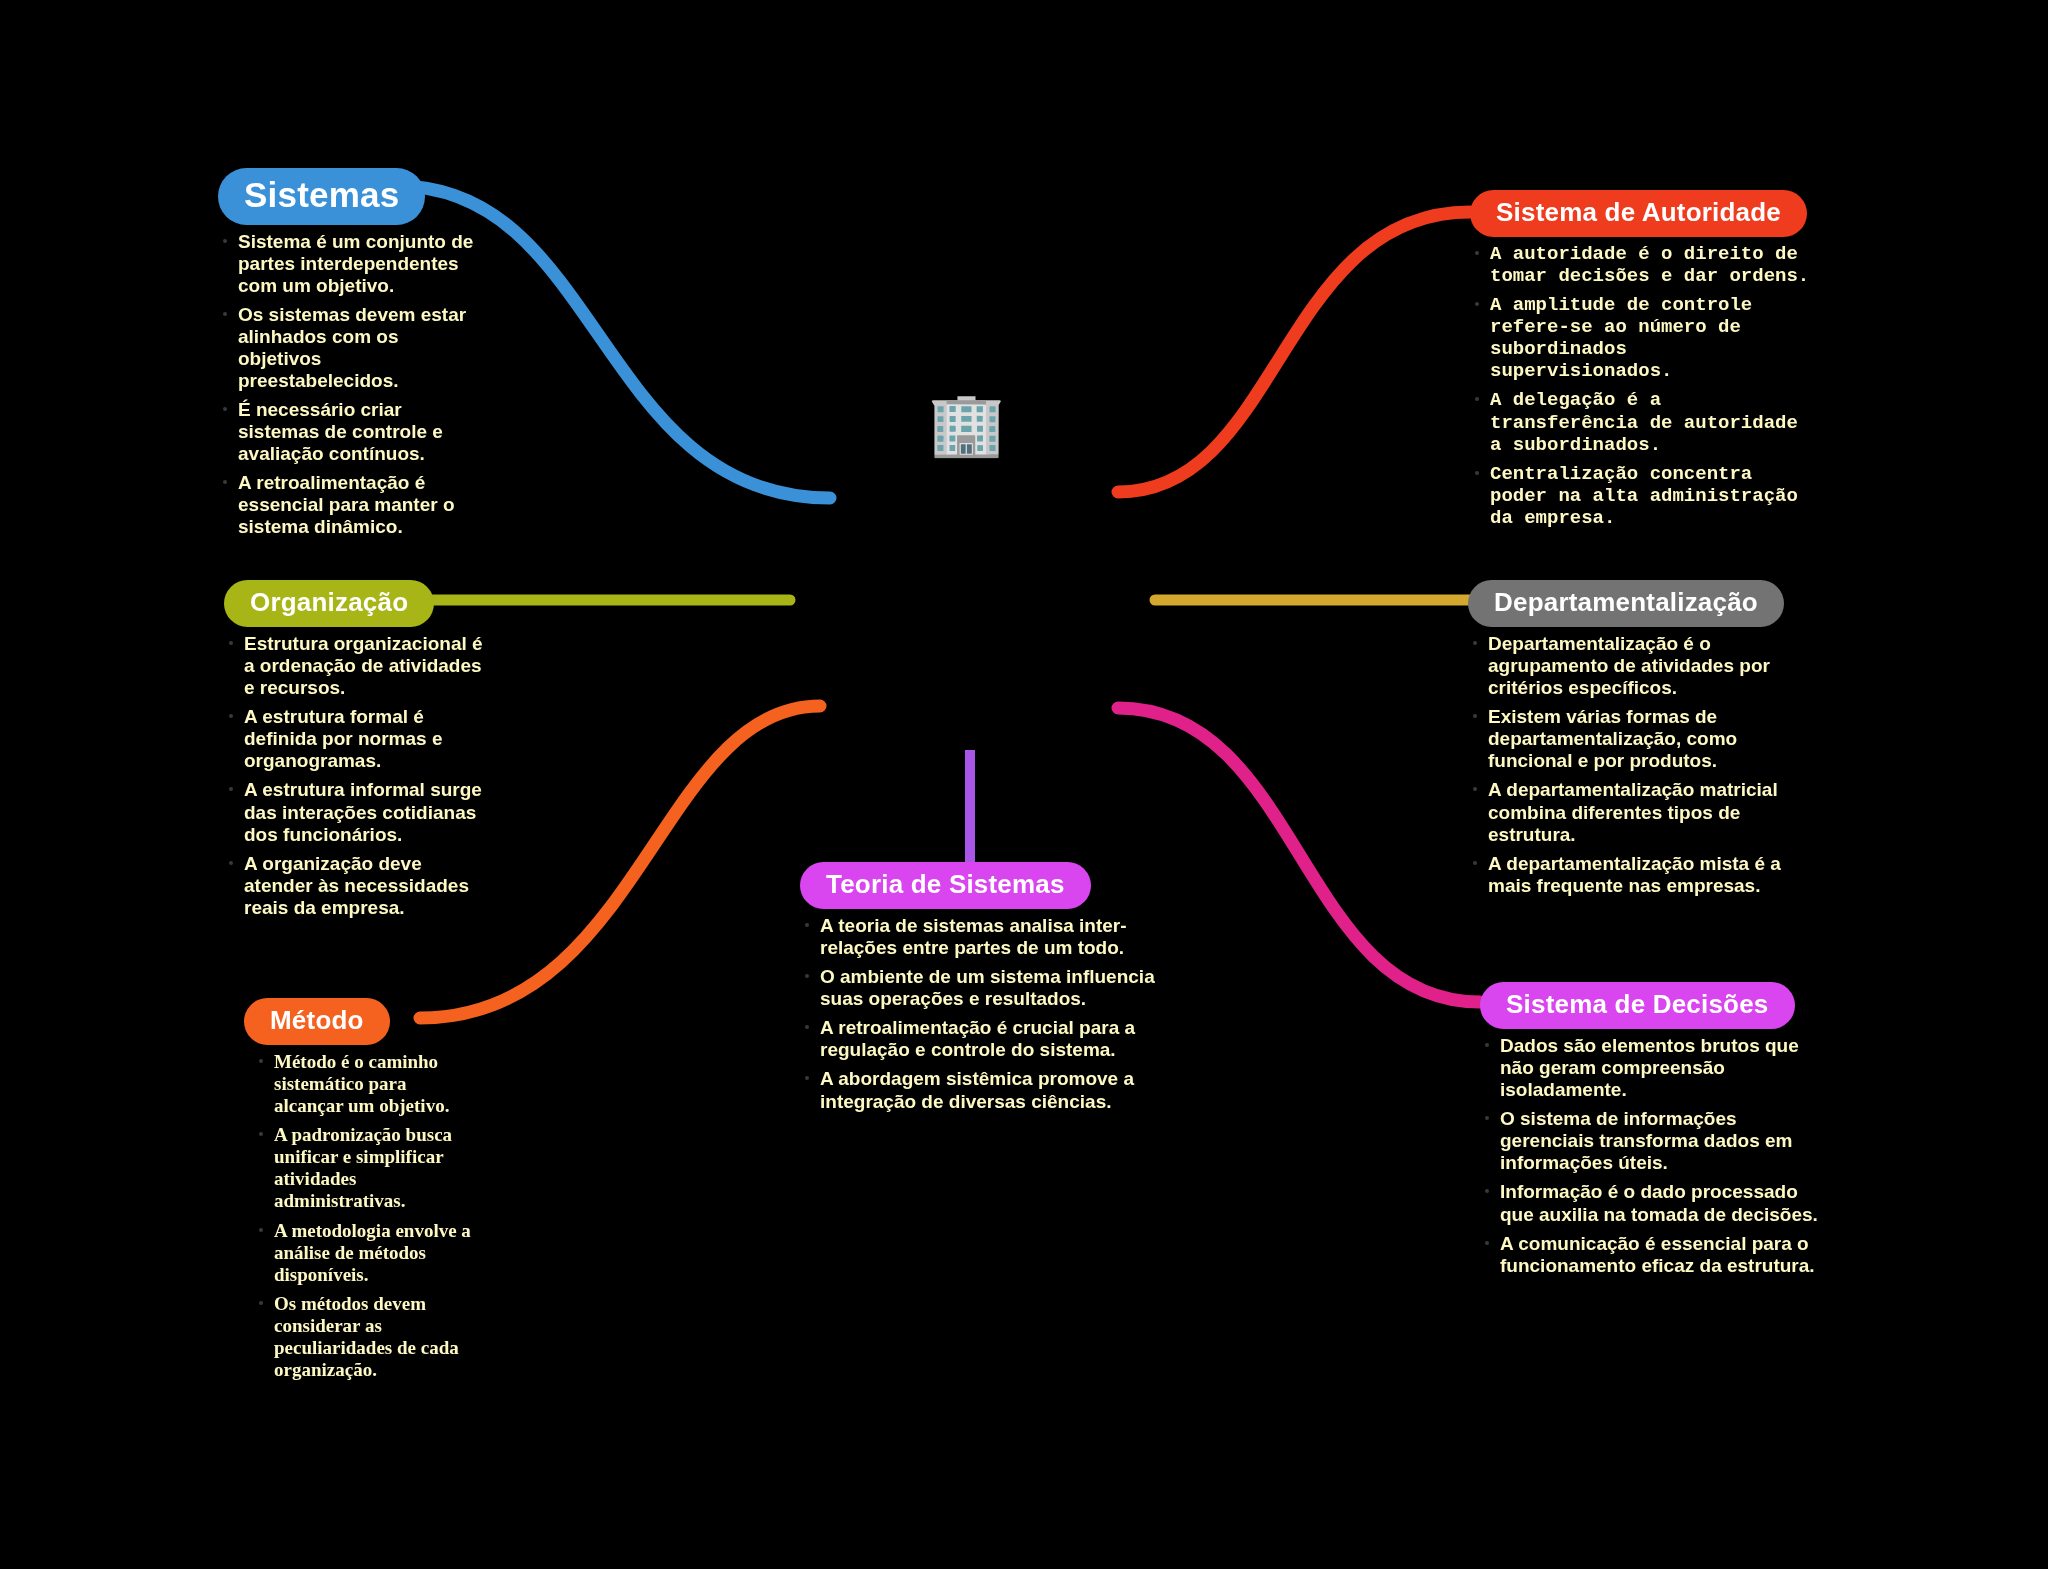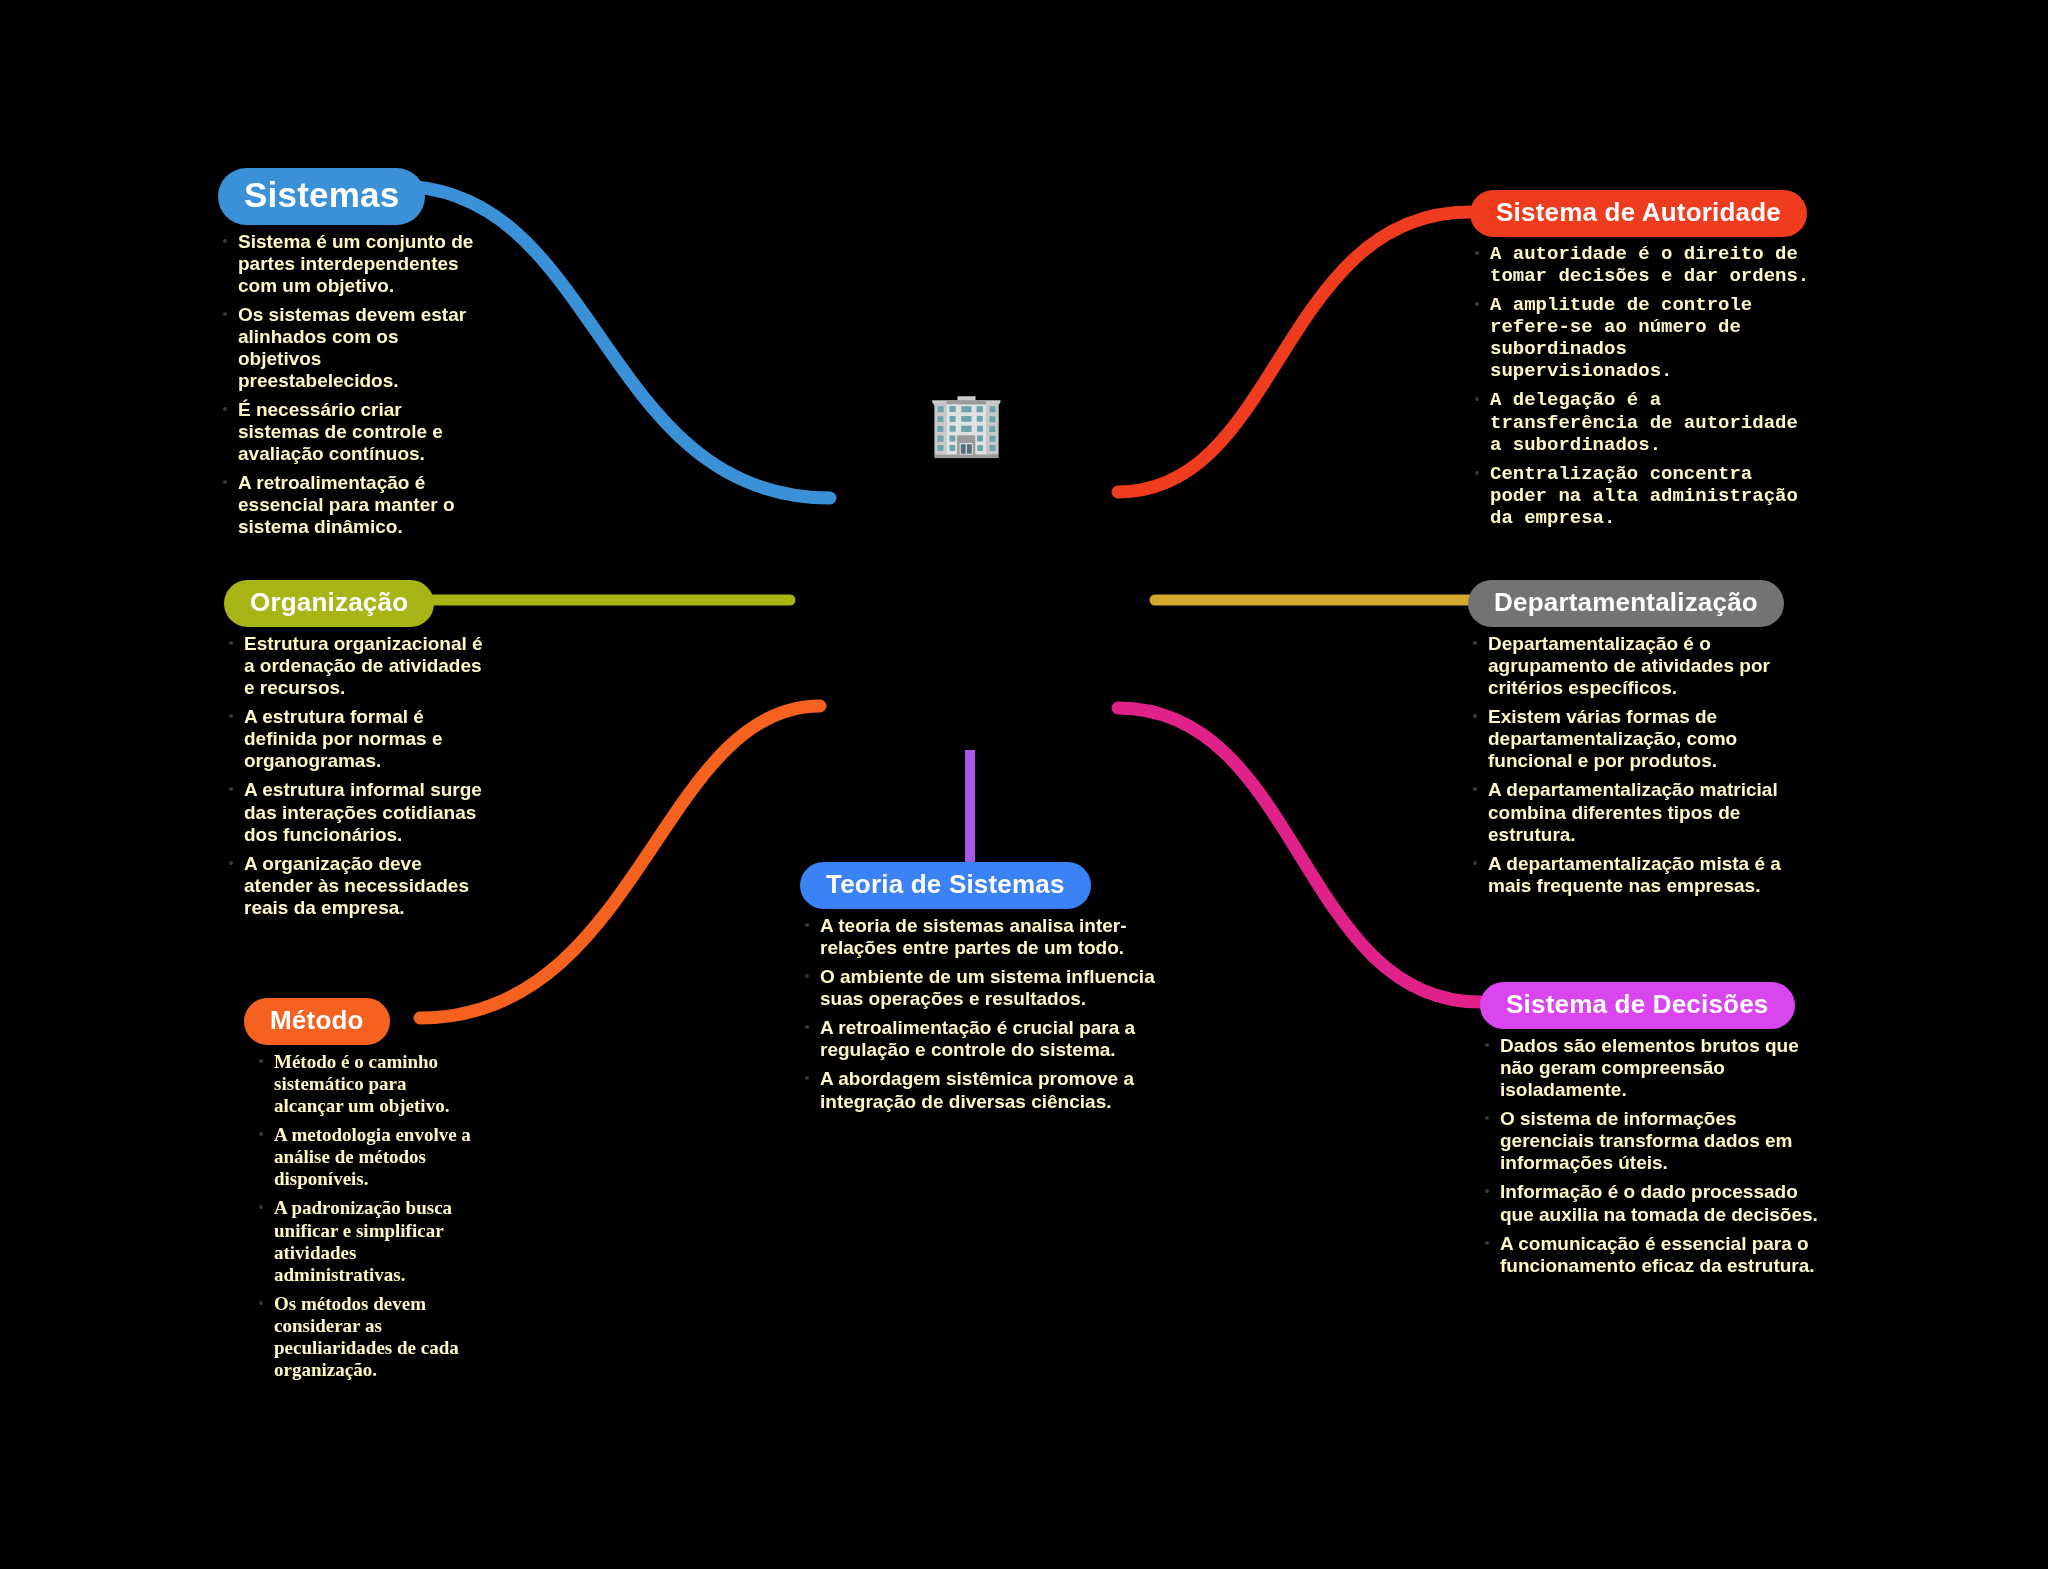--- a/index.html
+++ b/index.html
@@ -133,38 +133,38 @@
       <li>Existem várias formas de departamentalização, como funcional e por produtos.</li>
       <li>A departamentalização matricial combina diferentes tipos de estrutura.</li>
       <li>A departamentalização mista é a mais frequente nas empresas.</li>
     </ul>
   </div>
 
   <div class="branch" id="b-metodo">
     <div class="pill" style="background:#f5621f">Método</div>
     <ul class="bullets">
       <li>Método é o caminho sistemático para alcançar um objetivo.</li>
+      <li>A padronização busca unificar e simplificar atividades administrativas.</li>
       <li>A metodologia envolve a análise de métodos disponíveis.</li>
-      <li>A padronização busca unificar e simplificar atividades administrativas.</li>
       <li>Os métodos devem considerar as peculiaridades de cada organização.</li>
     </ul>
   </div>
 
   <div class="branch" id="b-decisoes">
     <div class="pill" style="background:#d946ef">Sistema de Decisões</div>
     <ul class="bullets">
       <li>Dados são elementos brutos que não geram compreensão isoladamente.</li>
       <li>O sistema de informações gerenciais transforma dados em informações úteis.</li>
       <li>Informação é o dado processado que auxilia na tomada de decisões.</li>
       <li>A comunicação é essencial para o funcionamento eficaz da estrutura.</li>
     </ul>
   </div>
 
   <div class="branch" id="b-teoria">
-    <div class="pill" style="background:#3b82f6">Teoria de Sistemas</div>
+    <div class="pill" style="background:#d946ef">Teoria de Sistemas</div>
     <ul class="bullets">
       <li>A teoria de sistemas analisa inter-relações entre partes de um todo.</li>
       <li>O ambiente de um sistema influencia suas operações e resultados.</li>
       <li>A retroalimentação é crucial para a regulação e controle do sistema.</li>
       <li>A abordagem sistêmica promove a integração de diversas ciências.</li>
     </ul>
   </div>
 
 </div>
 

